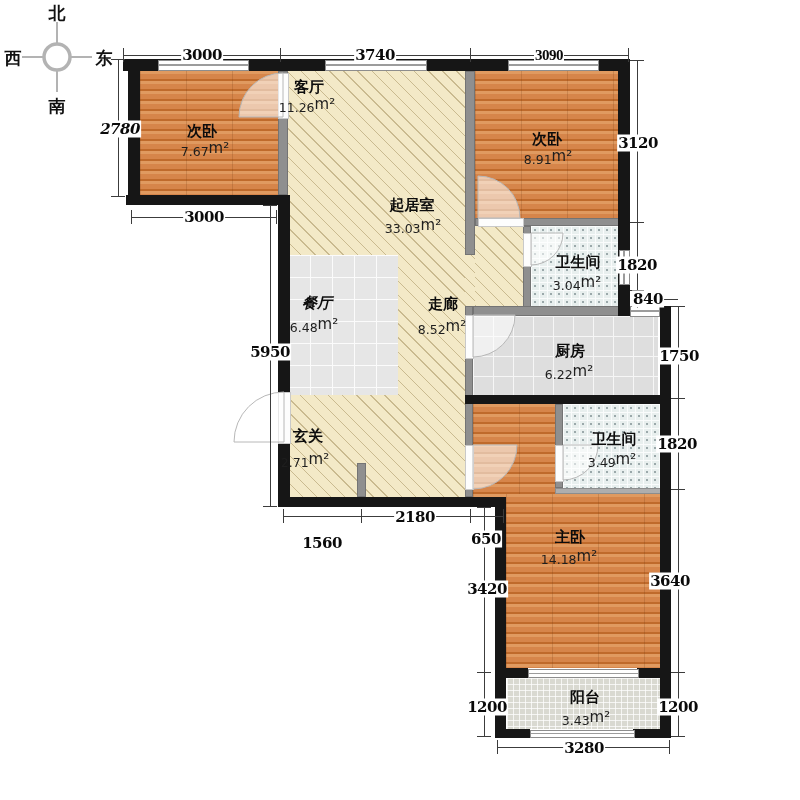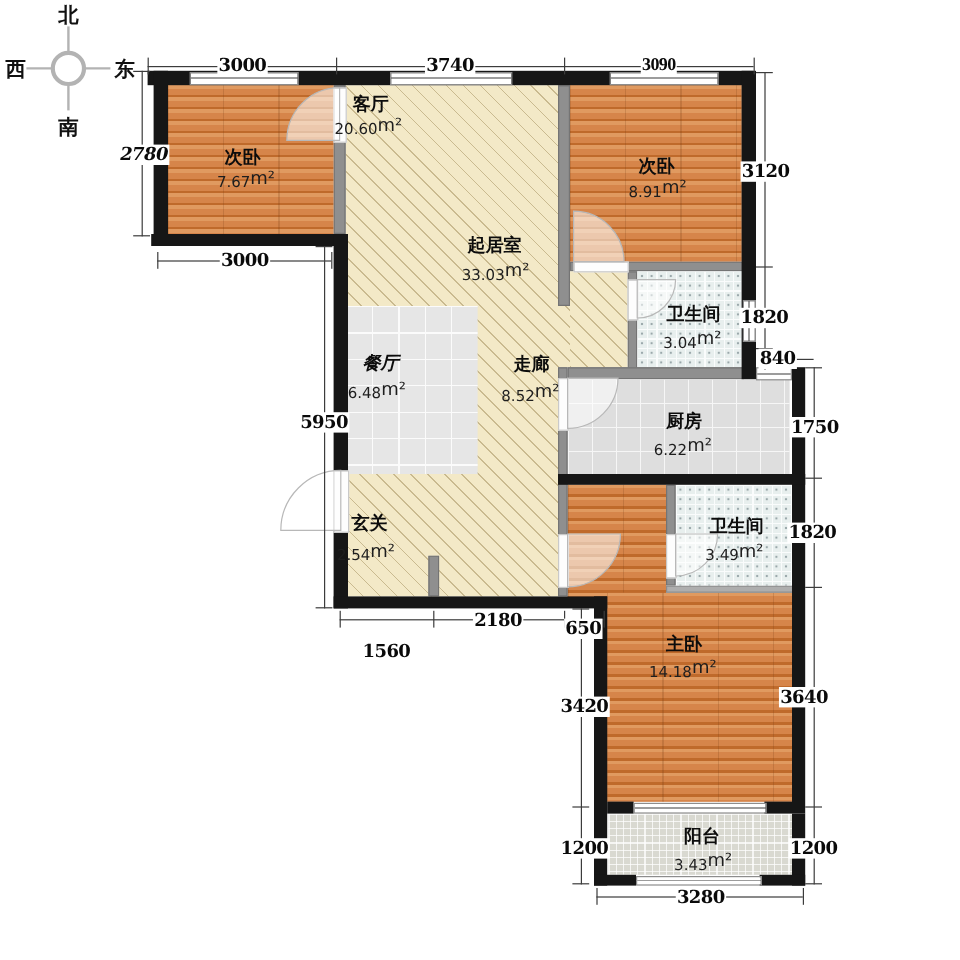--- a/index.html
+++ b/index.html
@@ -177,50 +177,50 @@
   <div class="tick" style="left:669px;top:740px;width:1px;height:14px;"></div>
 
   <span class="dimlabel" style="left:202px;top:55px;">3000</span>
   <span class="dimlabel" style="left:375px;top:55px;">3740</span>
   <span class="dimlabel" style="left:549px;top:55px;font-family:Liberation Serif, serif;">3090</span>
   <span class="dimlabel" style="left:120px;top:129px;font-style:italic;">2780</span>
   <span class="dimlabel" style="left:204px;top:217px;">3000</span>
   <span class="dimlabel" style="left:270px;top:352px;">5950</span>
   <span class="dimlabel" style="left:322px;top:543px;">1560</span>
   <span class="dimlabel" style="left:415px;top:517px;">2180</span>
-  <span class="dimlabel" style="left:486px;top:524px;">650</span>
+  <span class="dimlabel" style="left:486px;top:539px;">650</span>
   <span class="dimlabel" style="left:638px;top:143px;">3120</span>
   <span class="dimlabel" style="left:637px;top:265px;">1820</span>
   <span class="dimlabel" style="left:648px;top:299px;">840</span>
   <span class="dimlabel" style="left:679px;top:356px;">1750</span>
   <span class="dimlabel" style="left:677px;top:444px;">1820</span>
   <span class="dimlabel" style="left:670px;top:581px;">3640</span>
   <span class="dimlabel" style="left:678px;top:707px;">1200</span>
   <span class="dimlabel" style="left:487px;top:589px;">3420</span>
   <span class="dimlabel" style="left:487px;top:707px;">1200</span>
   <span class="dimlabel" style="left:584px;top:748px;">3280</span>
 
   <span class="rname" style="left:202px;top:131px;">次卧</span>
   <span class="rarea" style="left:205px;top:149px;"><span>7.67</span><span class="unit">m²</span></span>
   <span class="rname" style="left:309px;top:87px;">客厅</span>
-  <span class="rarea" style="left:307px;top:105px;"><span>20.60</span><span class="unit">m²</span></span>
+  <span class="rarea" style="left:307px;top:105px;"><span>11.26</span><span class="unit">m²</span></span>
   <span class="rname" style="left:412px;top:205px;">起居室</span>
   <span class="rarea" style="left:413px;top:226px;"><span>33.03</span><span class="unit">m²</span></span>
   <span class="rname" style="left:547px;top:139px;">次卧</span>
   <span class="rarea" style="left:548px;top:157px;"><span>8.91</span><span class="unit">m²</span></span>
   <span class="rname" style="left:578px;top:262px;">卫生间</span>
   <span class="rarea" style="left:577px;top:283px;"><span>3.04</span><span class="unit">m²</span></span>
   <span class="rname" style="left:317px;top:303px;font-style:italic;">餐厅</span>
   <span class="rarea" style="left:314px;top:325px;"><span>6.48</span><span class="unit">m²</span></span>
   <span class="rname" style="left:443px;top:304px;">走廊</span>
   <span class="rarea" style="left:442px;top:327px;"><span>8.52</span><span class="unit">m²</span></span>
   <span class="rname" style="left:570px;top:351px;">厨房</span>
   <span class="rarea" style="left:569px;top:372px;"><span>6.22</span><span class="unit">m²</span></span>
   <span class="rname" style="left:308px;top:436px;">玄关</span>
-  <span class="rarea" style="left:305px;top:460px;"><span>2.54</span><span class="unit">m²</span></span>
+  <span class="rarea" style="left:305px;top:460px;"><span>2.71</span><span class="unit">m²</span></span>
   <span class="rname" style="left:614px;top:439px;">卫生间</span>
   <span class="rarea" style="left:612px;top:460px;"><span>3.49</span><span class="unit">m²</span></span>
   <span class="rname" style="left:570px;top:537px;">主卧</span>
   <span class="rarea" style="left:569px;top:557px;"><span>14.18</span><span class="unit">m²</span></span>
   <span class="rname" style="left:585px;top:697px;">阳台</span>
   <span class="rarea" style="left:586px;top:718px;"><span>3.43</span><span class="unit">m²</span></span>
 
 </div>
 
 </body></html>

